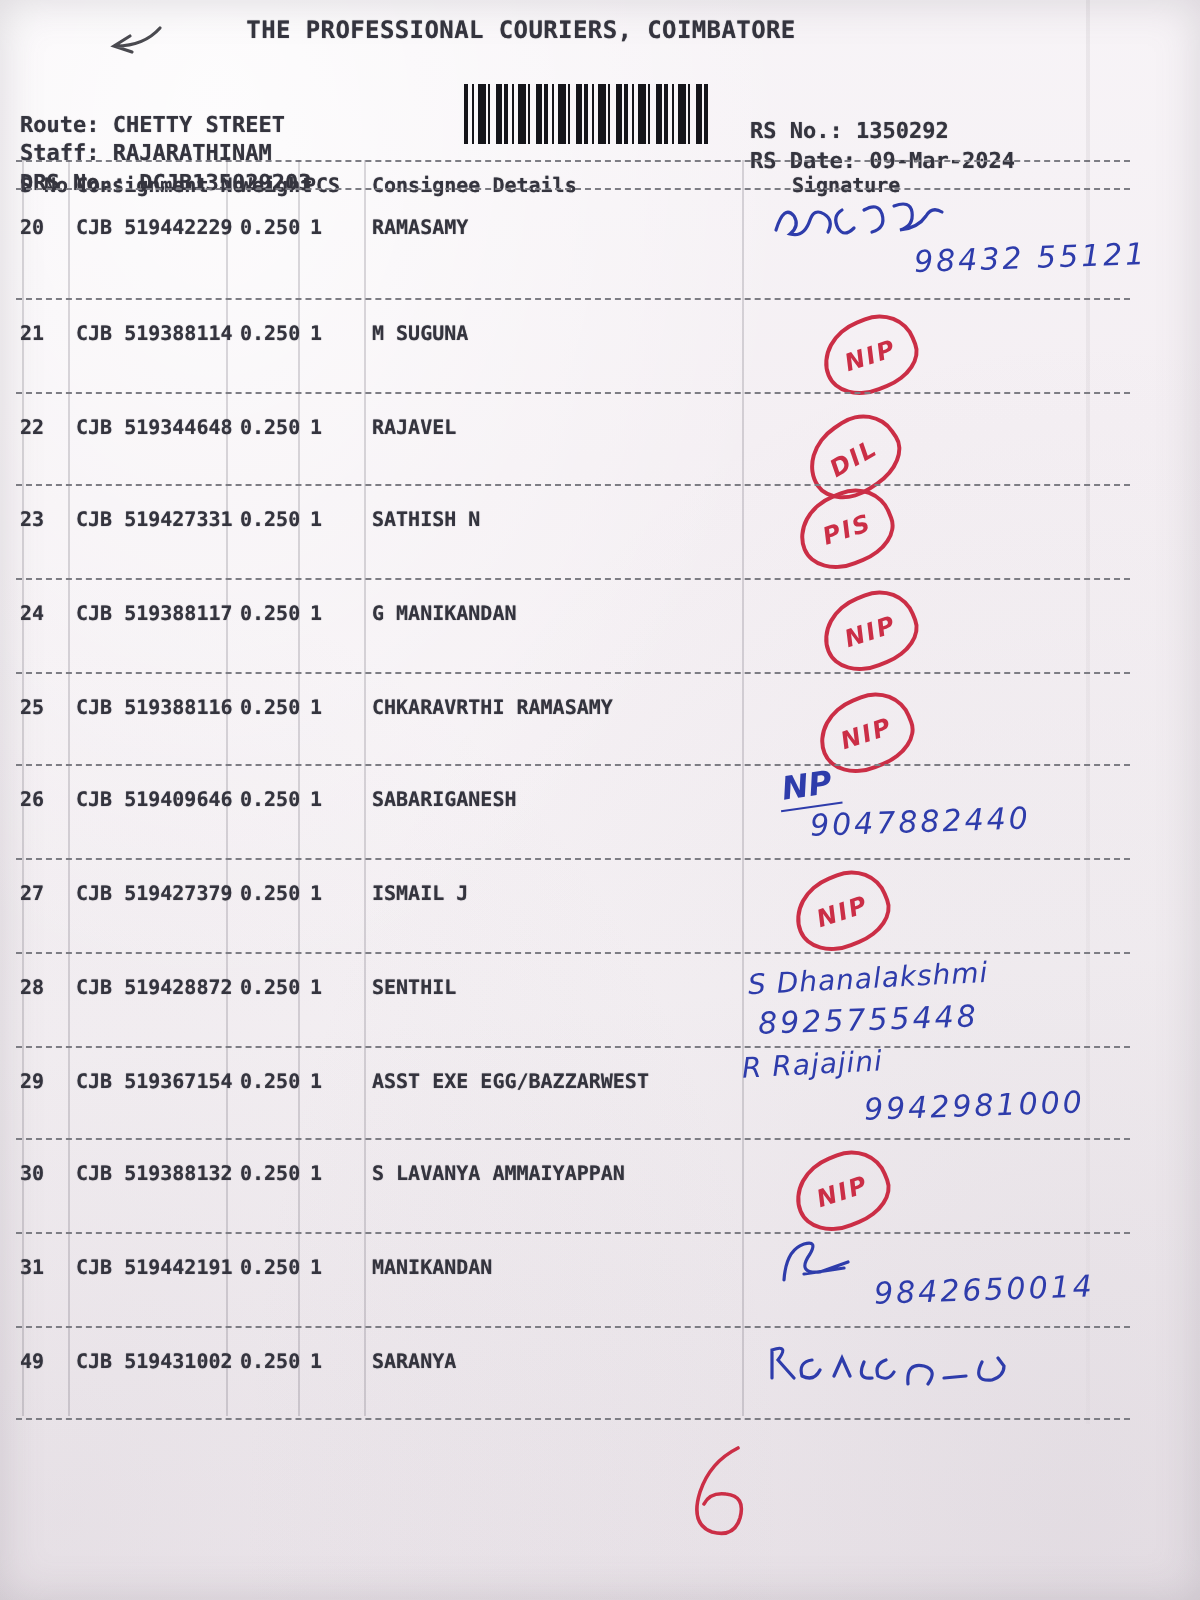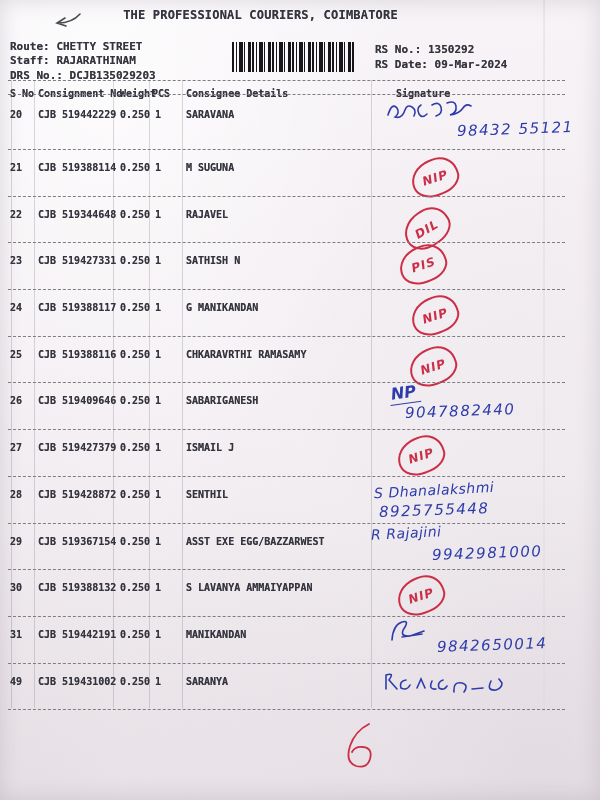--- a/index.html
+++ b/index.html
@@ -10,21 +10,21 @@
       radial-gradient(ellipse at 18% 8%, rgba(255,255,255,.75), transparent 42%),
       radial-gradient(ellipse at 90% 95%, rgba(170,160,172,.18), transparent 55%),
       radial-gradient(ellipse at 5% 95%, rgba(170,160,172,.14), transparent 45%),
       linear-gradient(175deg,#f8f5f8 0%,#f4eff3 30%,#f6f2f5 62%,#eee8ed 100%);
     box-shadow:inset 0 0 22px rgba(110,100,112,.22);
   }
   .printed{text-shadow:0 0 .5px rgba(55,55,65,.65);}
   .title{position:absolute;left:0;width:521px;text-align:center;font-weight:700;font-size:12px;letter-spacing:.2px;}
   .t1{top:8px;}
   .t2{top:24px;font-size:11.5px;}
-  .hline{position:absolute;font-size:11px;font-weight:700;white-space:pre;}
+  .hline{position:absolute;font-size:11px;font-weight:700;white-space:pre;margin-top:16px;}
   .route{left:10px;top:40px;}
   .staff{left:10px;top:54px;text-align:center;}
   .drs{left:10px;top:69px;}
   .rsno{left:375px;top:43px;}
   .rsdate{left:375px;top:58px;}
   .barcode{
     position:absolute;left:232px;top:42px;width:122px;height:30px;
     background:repeating-linear-gradient(90deg,
       #15151a 0 2px, transparent 2px 4px,
       #15151a 4px 5px, transparent 5px 7px,
@@ -125,21 +125,21 @@
   <div class="vline" style="left:182px"></div>
   <div class="vline" style="left:371px"></div>
   <div class="crease"></div>
 
   <div class="tbody">
       <div class="trow r0">
         <span class="cell cell-sno">20</span>
         <span class="cell cell-consignment">CJB 519442229</span>
         <span class="cell cell-weight">0.250</span>
         <span class="cell cell-pcs">1</span>
-        <span class="cell cell-consignee">SARAVANA</span>
+        <span class="cell cell-consignee">RAMASAMY</span>
         <div class="sigwrap">
           <div class="sig sig-scribble">
             <svg width="104" height="26" viewBox="0 0 104 26">
               <path d="M3 17 q4 -13 9 -7 q3 5 -2 9 q7 2 10 -7 q2 -6 7 -3 q5 3 2 9 m7 -11 q-5 3 -2 9 q3 5 8 0 m5 -9 q7 -4 9 2 q2 7 -5 9 m11 -13 q8 -3 9 3 q1 7 -6 9 q9 -1 13 -7 q3 -5 8 -2" fill="none" stroke="#2e3cab" stroke-width="1.6" stroke-linecap="round"></path>
             </svg>
           </div>
           <div class="sig sig-phone">98432 55121</div>
         </div>
       </div>
       <div class="trow r1">

